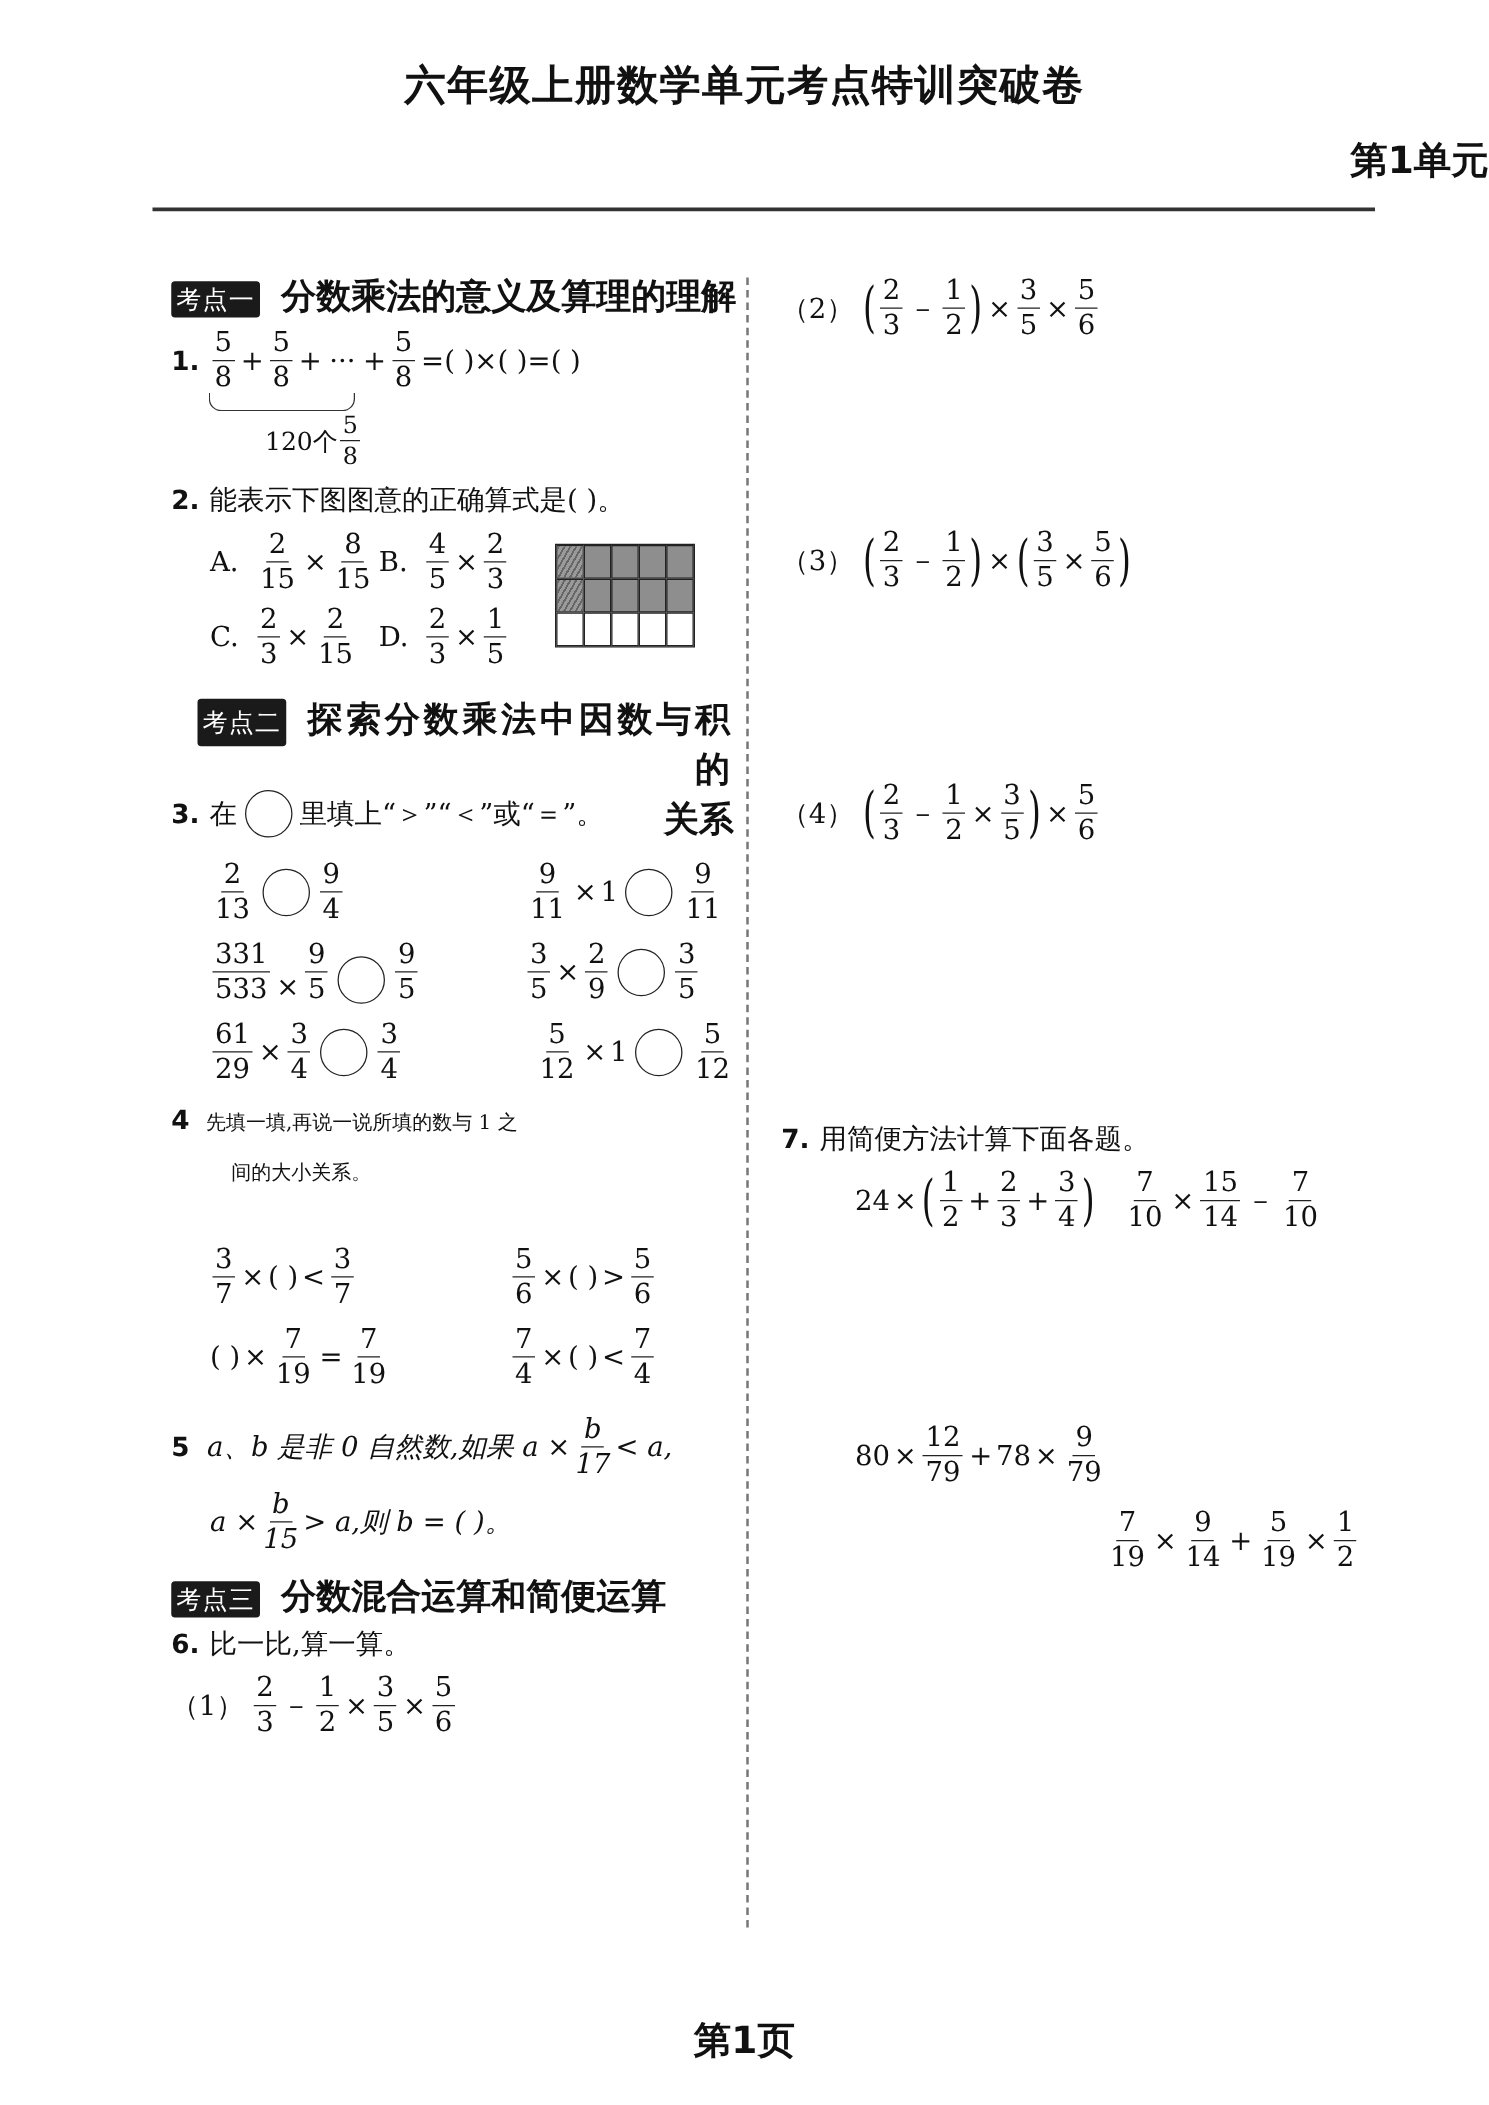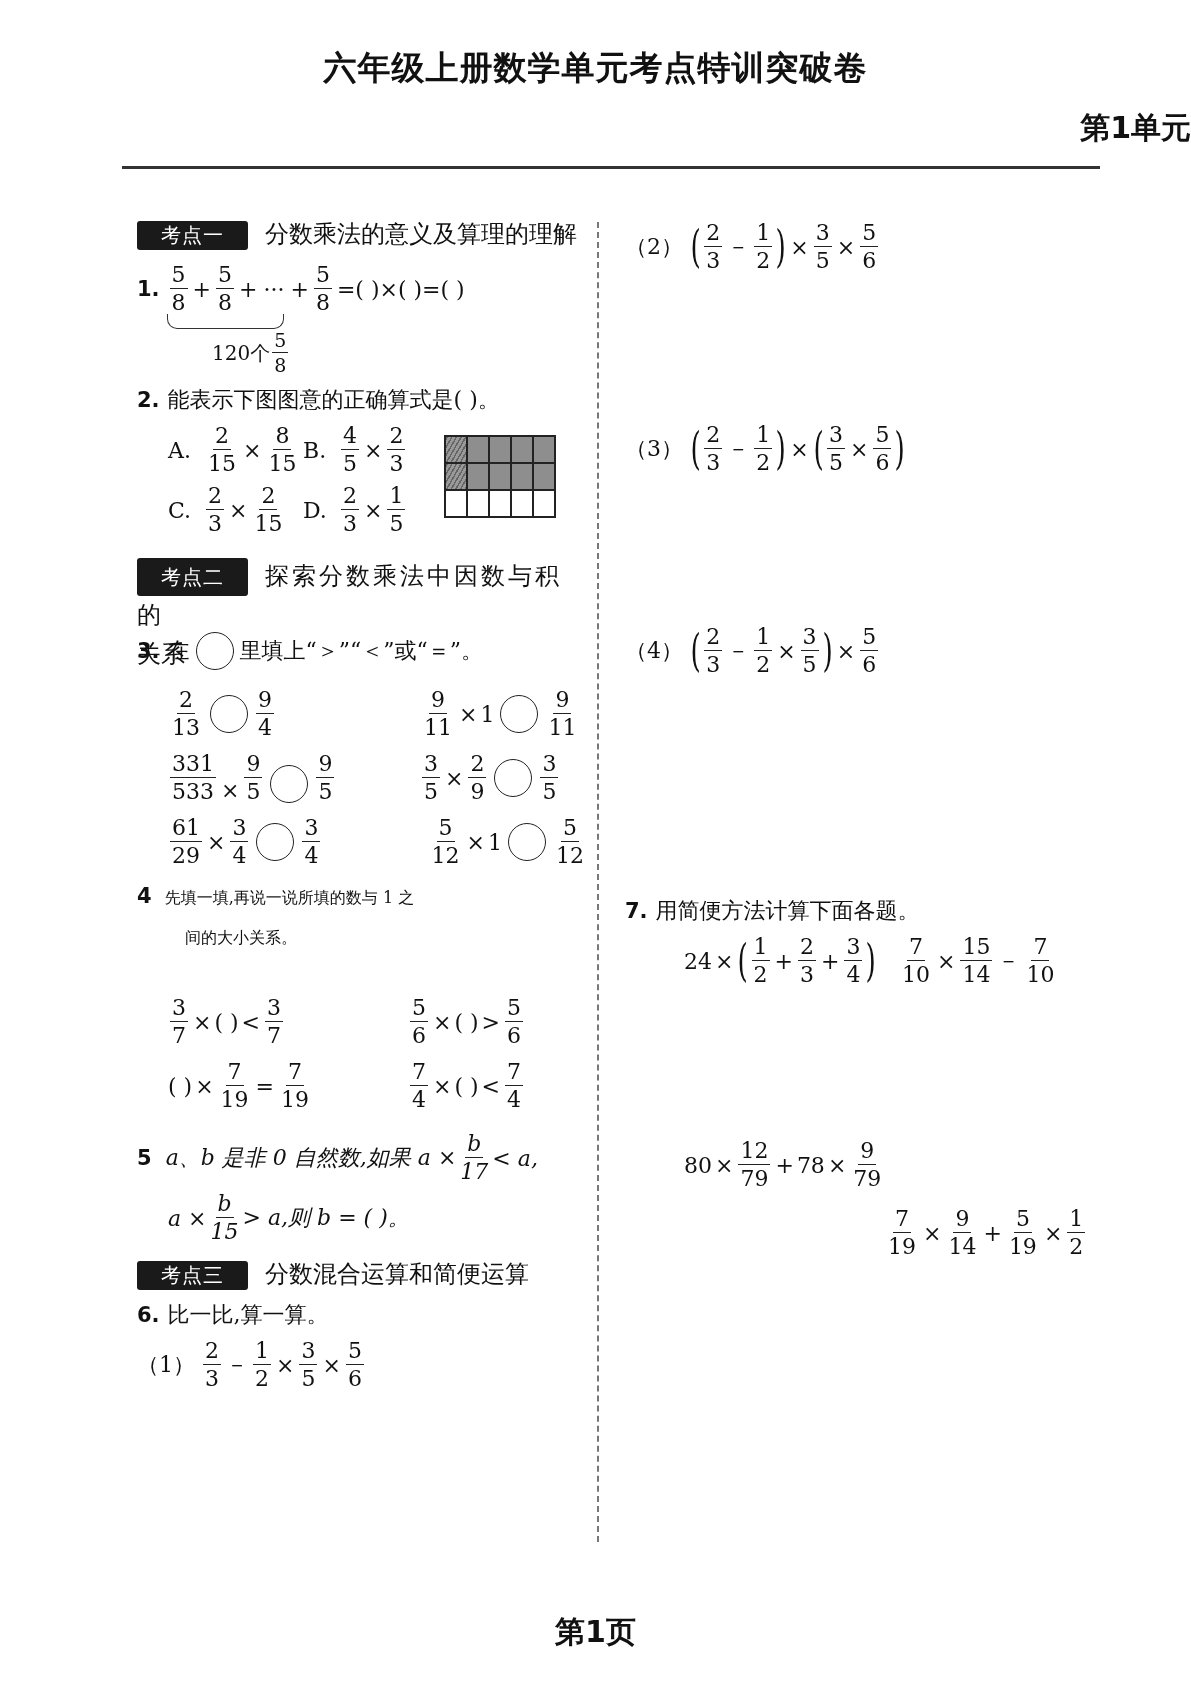--- a/index.html
+++ b/index.html
@@ -9,22 +9,22 @@
   .title { left:0; width:1191px; text-align:center; top:46px; font-family:"DejaVu Sans", sans-serif;
            font-size:33px; font-weight:bold; letter-spacing:1px; }
   .subtitle { left:0; width:1191px; text-align:right; top:108px; font-family:"DejaVu Sans", sans-serif;
            font-size:30px; font-weight:bold; }
   .rule { left:122px; width:978px; top:166px; height:3px; background:#333; }
   .divider { left:597px; top:222px; height:1320px; width:0; border-left:2px dashed #777; }
   .footer { left:0; width:1191px; text-align:center; top:1612px; font-family:"DejaVu Sans", sans-serif;
            font-size:30px; font-weight:bold; }
 
   .kd { display:inline-block; background:#1a1a1a; color:#fff; font-family:"DejaVu Sans", sans-serif;
-        font-size:20px; padding:1px 24px; border-radius:3px; margin-right:12px; letter-spacing:1px; }
-  .kd-title { font-family:"DejaVu Sans", sans-serif; font-size:24px; font-weight:normal; }
+        font-size:20px; padding:1px 4px; border-radius:3px; margin-right:12px; letter-spacing:1px; }
+  .kd-title { font-family:"DejaVu Sans", sans-serif; font-size:28px; font-weight:bold; }
   .qnum { font-family:"DejaVu Sans", sans-serif; font-weight:bold; font-size:21px; margin-right:8px; }
   .txt { font-size:16px; }
   .line { display:flex; align-items:center; font-size:22px; white-space:nowrap; }
 
   .frac { display:inline-flex; flex-direction:column; align-items:center; vertical-align:middle;
           margin:0 2px; line-height:1; font-size:22px; }
   .frac .n { padding:0 2px 2px; border-bottom:1.5px solid #222; }
   .frac .d { padding:3px 2px 0; }
   .op { margin:0 3px; font-size:22px; }
   .paren { font-size:44px; font-weight:lighter; line-height:1; transform:scaleX(0.6); display:inline-block; margin:0 -2px; }
@@ -154,21 +154,21 @@
     <div class="cell shaded"></div>
     <div class="cell shaded"></div>
     <div class="cell shaded"></div>
   <div class="cell"></div>
     <div class="cell"></div>
     <div class="cell"></div>
     <div class="cell"></div>
     <div class="cell"></div>
 </div>
 
-<div class="abs" style="left:137px; top:558px; width:450px; line-height:36px;">
+<div class="abs" style="left:137px; top:558px; width:450px; line-height:36px;text-align:right;">
   <span class="kd">考点二</span>
   <span class="kd-title" style="letter-spacing:3px;">探索分数乘法中因数与积的</span><br>
   <span class="kd-title">关系</span>
 </div>
 
 <div class="abs" style="left:137px; top:632px;">
   <div class="line">
     <span class="qnum">3.</span>
     <span>在</span>
     <span class="circle"></span>

